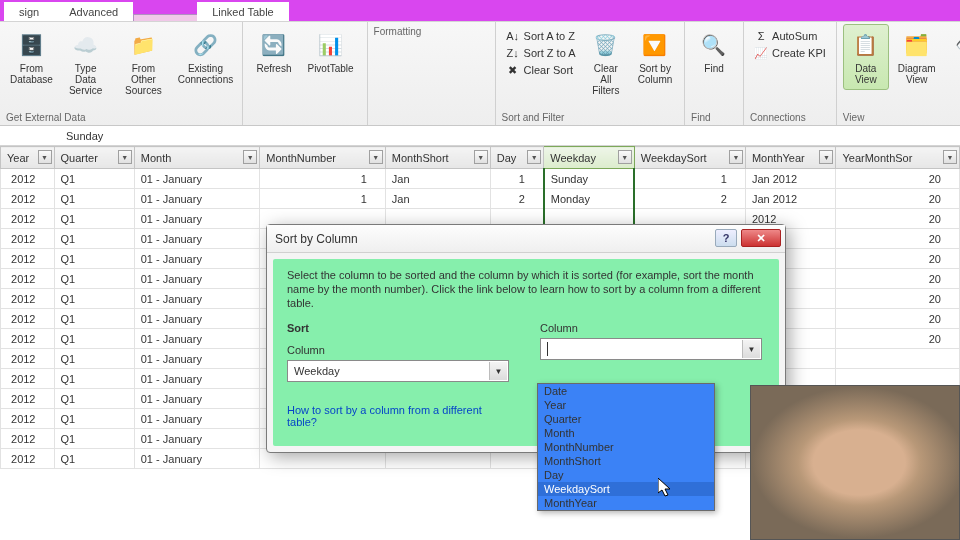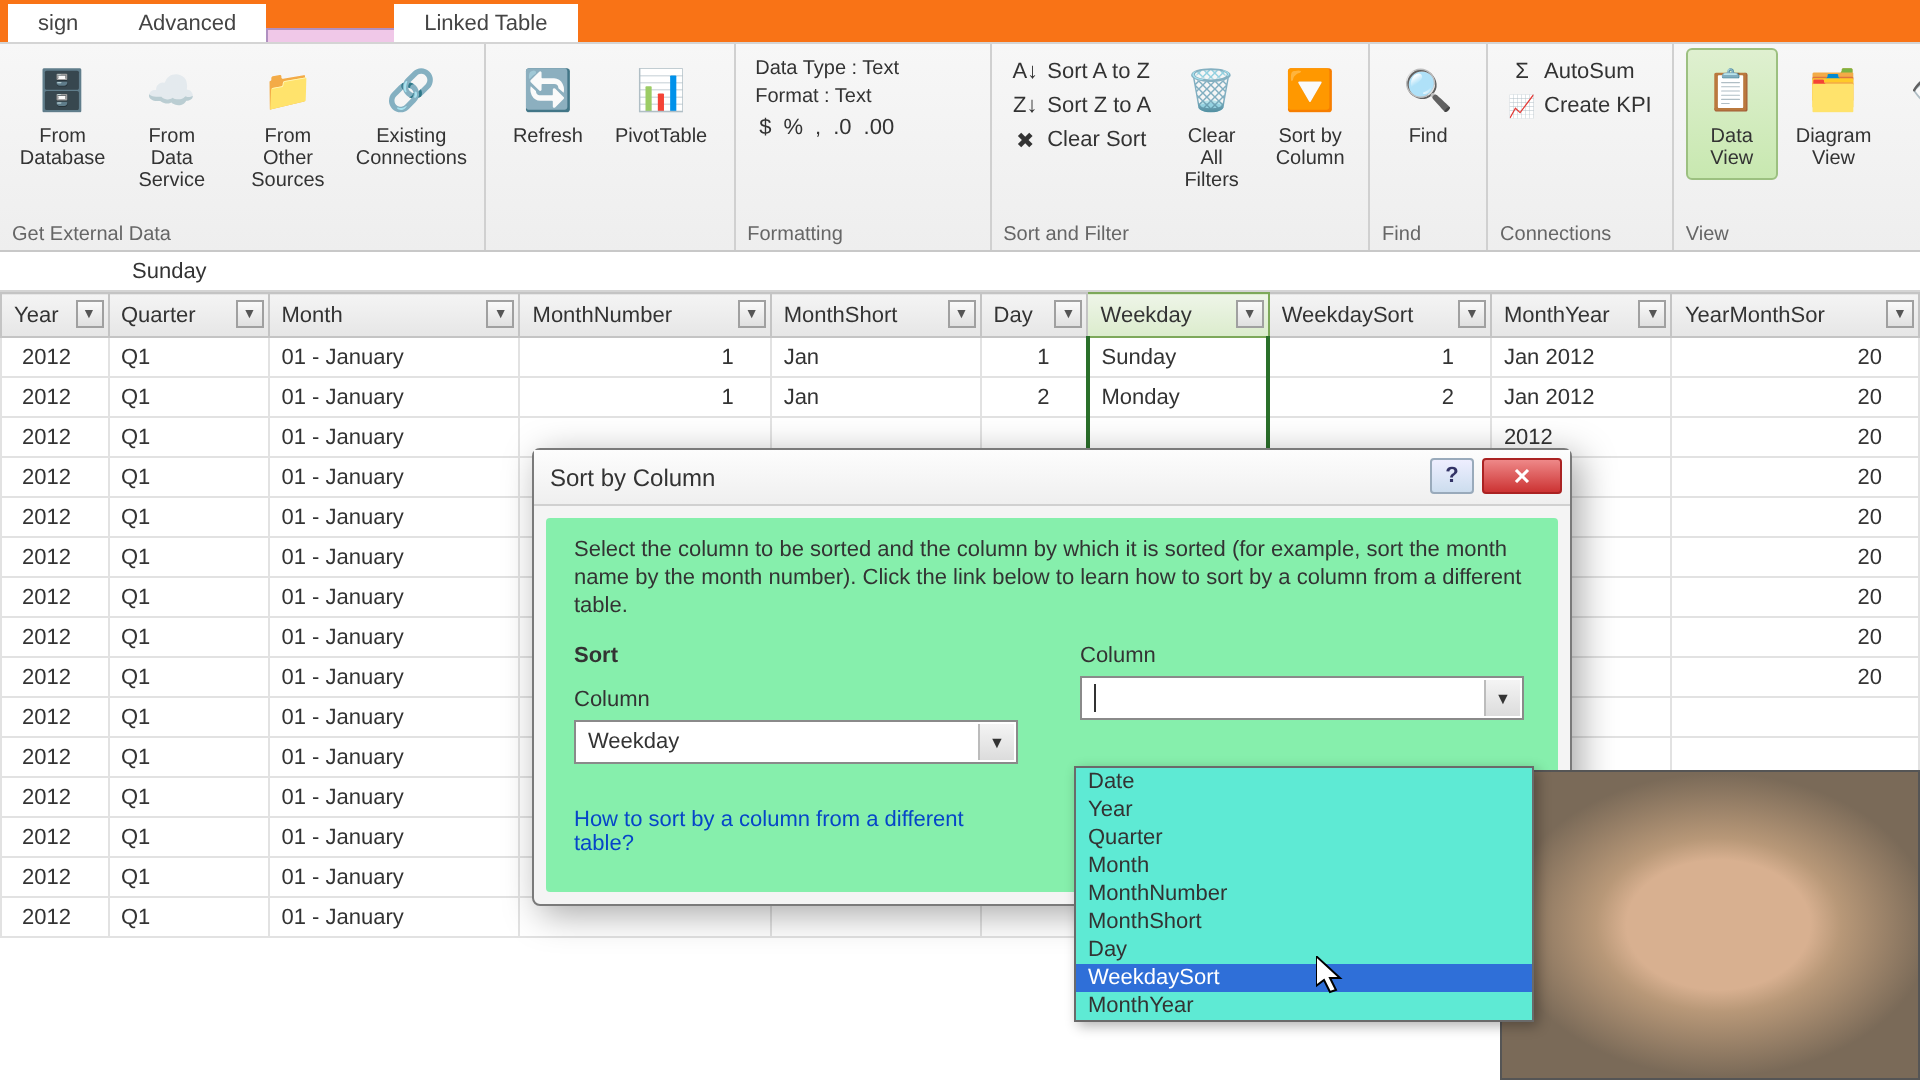--- a/index.html
+++ b/index.html
@@ -1,17 +1,17 @@
 <!DOCTYPE html>
 <html><head>
 <meta charset="utf-8">
 <style>
 *{box-sizing:border-box;margin:0;padding:0;font-family:"Segoe UI",Tahoma,sans-serif;font-size:11px;color:#333}
 body{background:#fff;overflow:hidden;width:960px;height:540px;position:relative}
-.ribbon-tabs{background:#f97316;border-bottom:1px solid #d4d4d4;height:22px;display:flex;align-items:flex-end;padding-left:4px}
+.ribbon-tabs{background:#d946ef;border-bottom:1px solid #d4d4d4;height:22px;display:flex;align-items:flex-end;padding-left:4px}
 .ribbon-tab{padding:3px 14px;border:1px solid transparent;border-bottom:none;background:#fff;color:#444}
 .ribbon-tab.active{background:#f0c8e8;border:1px solid #b090c0;border-bottom:none}
 .ribbon{background:linear-gradient(#f7f7f7,#eee);border-bottom:1px solid #c8c8c8;height:104px;display:flex}
 .ribbon-group{border-right:1px solid #d0d0d0;padding:2px 6px 0;display:flex;flex-direction:column;justify-content:space-between;align-items:center}
 .ribbon-group-label{font-size:10px;color:#666;text-align:left;padding:2px 0;width:100%}
 .big-btns{display:flex;gap:2px}
 .big-btn{display:flex;flex-direction:column;align-items:center;justify-content:flex-start;padding:4px 6px;min-width:46px;text-align:center;border:1px solid transparent;border-radius:3px}
 .big-btn.active{background:linear-gradient(#dff0d0,#c8e8b0);border:1px solid #9cc080}
 .big-btn .ic{width:32px;height:32px;margin-bottom:2px;display:flex;align-items:center;justify-content:center;font-size:20px}
 .big-btn .lbl{font-size:10px;line-height:1.1;white-space:pre-line}
@@ -36,21 +36,21 @@
 .dlg-title .help{position:absolute;right:48px;top:4px;width:22px;height:18px;background:linear-gradient(#eef,#cde);border:1px solid #9ab;border-radius:2px;color:#336;display:flex;align-items:center;justify-content:center;font-size:11px;font-weight:bold}
 .dlg-body{padding:10px 14px 18px;background:#86efac;margin:6px;border-radius:2px}
 .dlg-body .instr{font-size:11px;color:#333;line-height:1.25;margin-bottom:12px}
 .cols{display:flex;gap:28px}
 .col{flex:1}
 .col .hdr{font-weight:bold;margin-bottom:10px}
 .col .sub{margin-bottom:4px}
 .combo{position:relative;width:222px;height:22px;border:1px solid #8a8a8a;background:#fff;display:flex;align-items:center;padding:0 20px 0 6px}
 .combo .arr{position:absolute;right:1px;top:1px;width:18px;height:18px;background:linear-gradient(#f4f4f4,#dcdcdc);border-left:1px solid #bcbcbc;display:flex;align-items:center;justify-content:center;font-size:8px}
 .link{color:#0645c8;margin-top:22px;display:inline-block;font-size:11px}
-.dropdown-list{position:absolute;left:537px;top:383px;width:230px;background:#5eead4;border:1px solid #6a6a6a;box-shadow:2px 2px 6px rgba(0,0,0,.3);z-index:50}
+.dropdown-list{position:absolute;left:537px;top:383px;width:178px;background:#3b82f6;border:1px solid #6a6a6a;box-shadow:2px 2px 6px rgba(0,0,0,.3);z-index:50}
 .dropdown-list .opt{padding:1px 6px;font-size:11px;cursor:default}
 .dropdown-list .opt.hi{background:#2f6fd8;color:#fff}
 .webcam{position:absolute;right:0;bottom:0;width:210px;height:155px;background:#8a7a6a;border:1px solid #555}
 .webcam::after{content:"";position:absolute;inset:0;background:radial-gradient(ellipse at 52% 50%, #d8b090 0 30%, #b89878 40%, #7a6a58 70%)}
 .cursor{position:absolute;left:658px;top:478px;z-index:60;pointer-events:none}
 </style>
 </head>
 <body>
 
 <div class="ribbon-tabs">
@@ -63,21 +63,21 @@
 <div class="ribbon">
   <div class="ribbon-group">
     <div class="big-btns">
       <div class="big-btn">
           <div class="ic">🗄️</div>
           <div class="lbl">From
 Database</div>
         </div>
       <div class="big-btn">
           <div class="ic">☁️</div>
-          <div class="lbl">From Data
+          <div class="lbl">Type Data
 Service</div>
         </div>
       <div class="big-btn">
           <div class="ic">📁</div>
           <div class="lbl">From Other
 Sources</div>
         </div>
       <div class="big-btn">
           <div class="ic">🔗</div>
           <div class="lbl">Existing
@@ -93,31 +93,20 @@
           <div class="lbl">Refresh</div>
         </div>
       <div class="big-btn">
           <div class="ic">📊</div>
           <div class="lbl">PivotTable</div>
         </div>
     </div>
     <div class="ribbon-group-label">&nbsp;</div>
   </div>
   <div class="ribbon-group" style="min-width:128px">
-    <div class="small-btn-col" style="align-items:flex-start;width:100%">
-      <div class="small-btn">Data Type : Text</div>
-      <div class="small-btn">Format : Text</div>
-      <div class="fx-row">
-        <span>$</span>
-        <span>%</span>
-        <span>,</span>
-        <span>.0</span>
-        <span>.00</span>
-      </div>
-    </div>
     <div class="ribbon-group-label">Formatting</div>
   </div>
   <div class="ribbon-group">
     <div class="big-btns">
       <div class="small-btn-col">
         <div class="small-btn">
             <span class="ic">A↓</span>
             <span>Sort A to Z</span>
           </div>
         <div class="small-btn">

